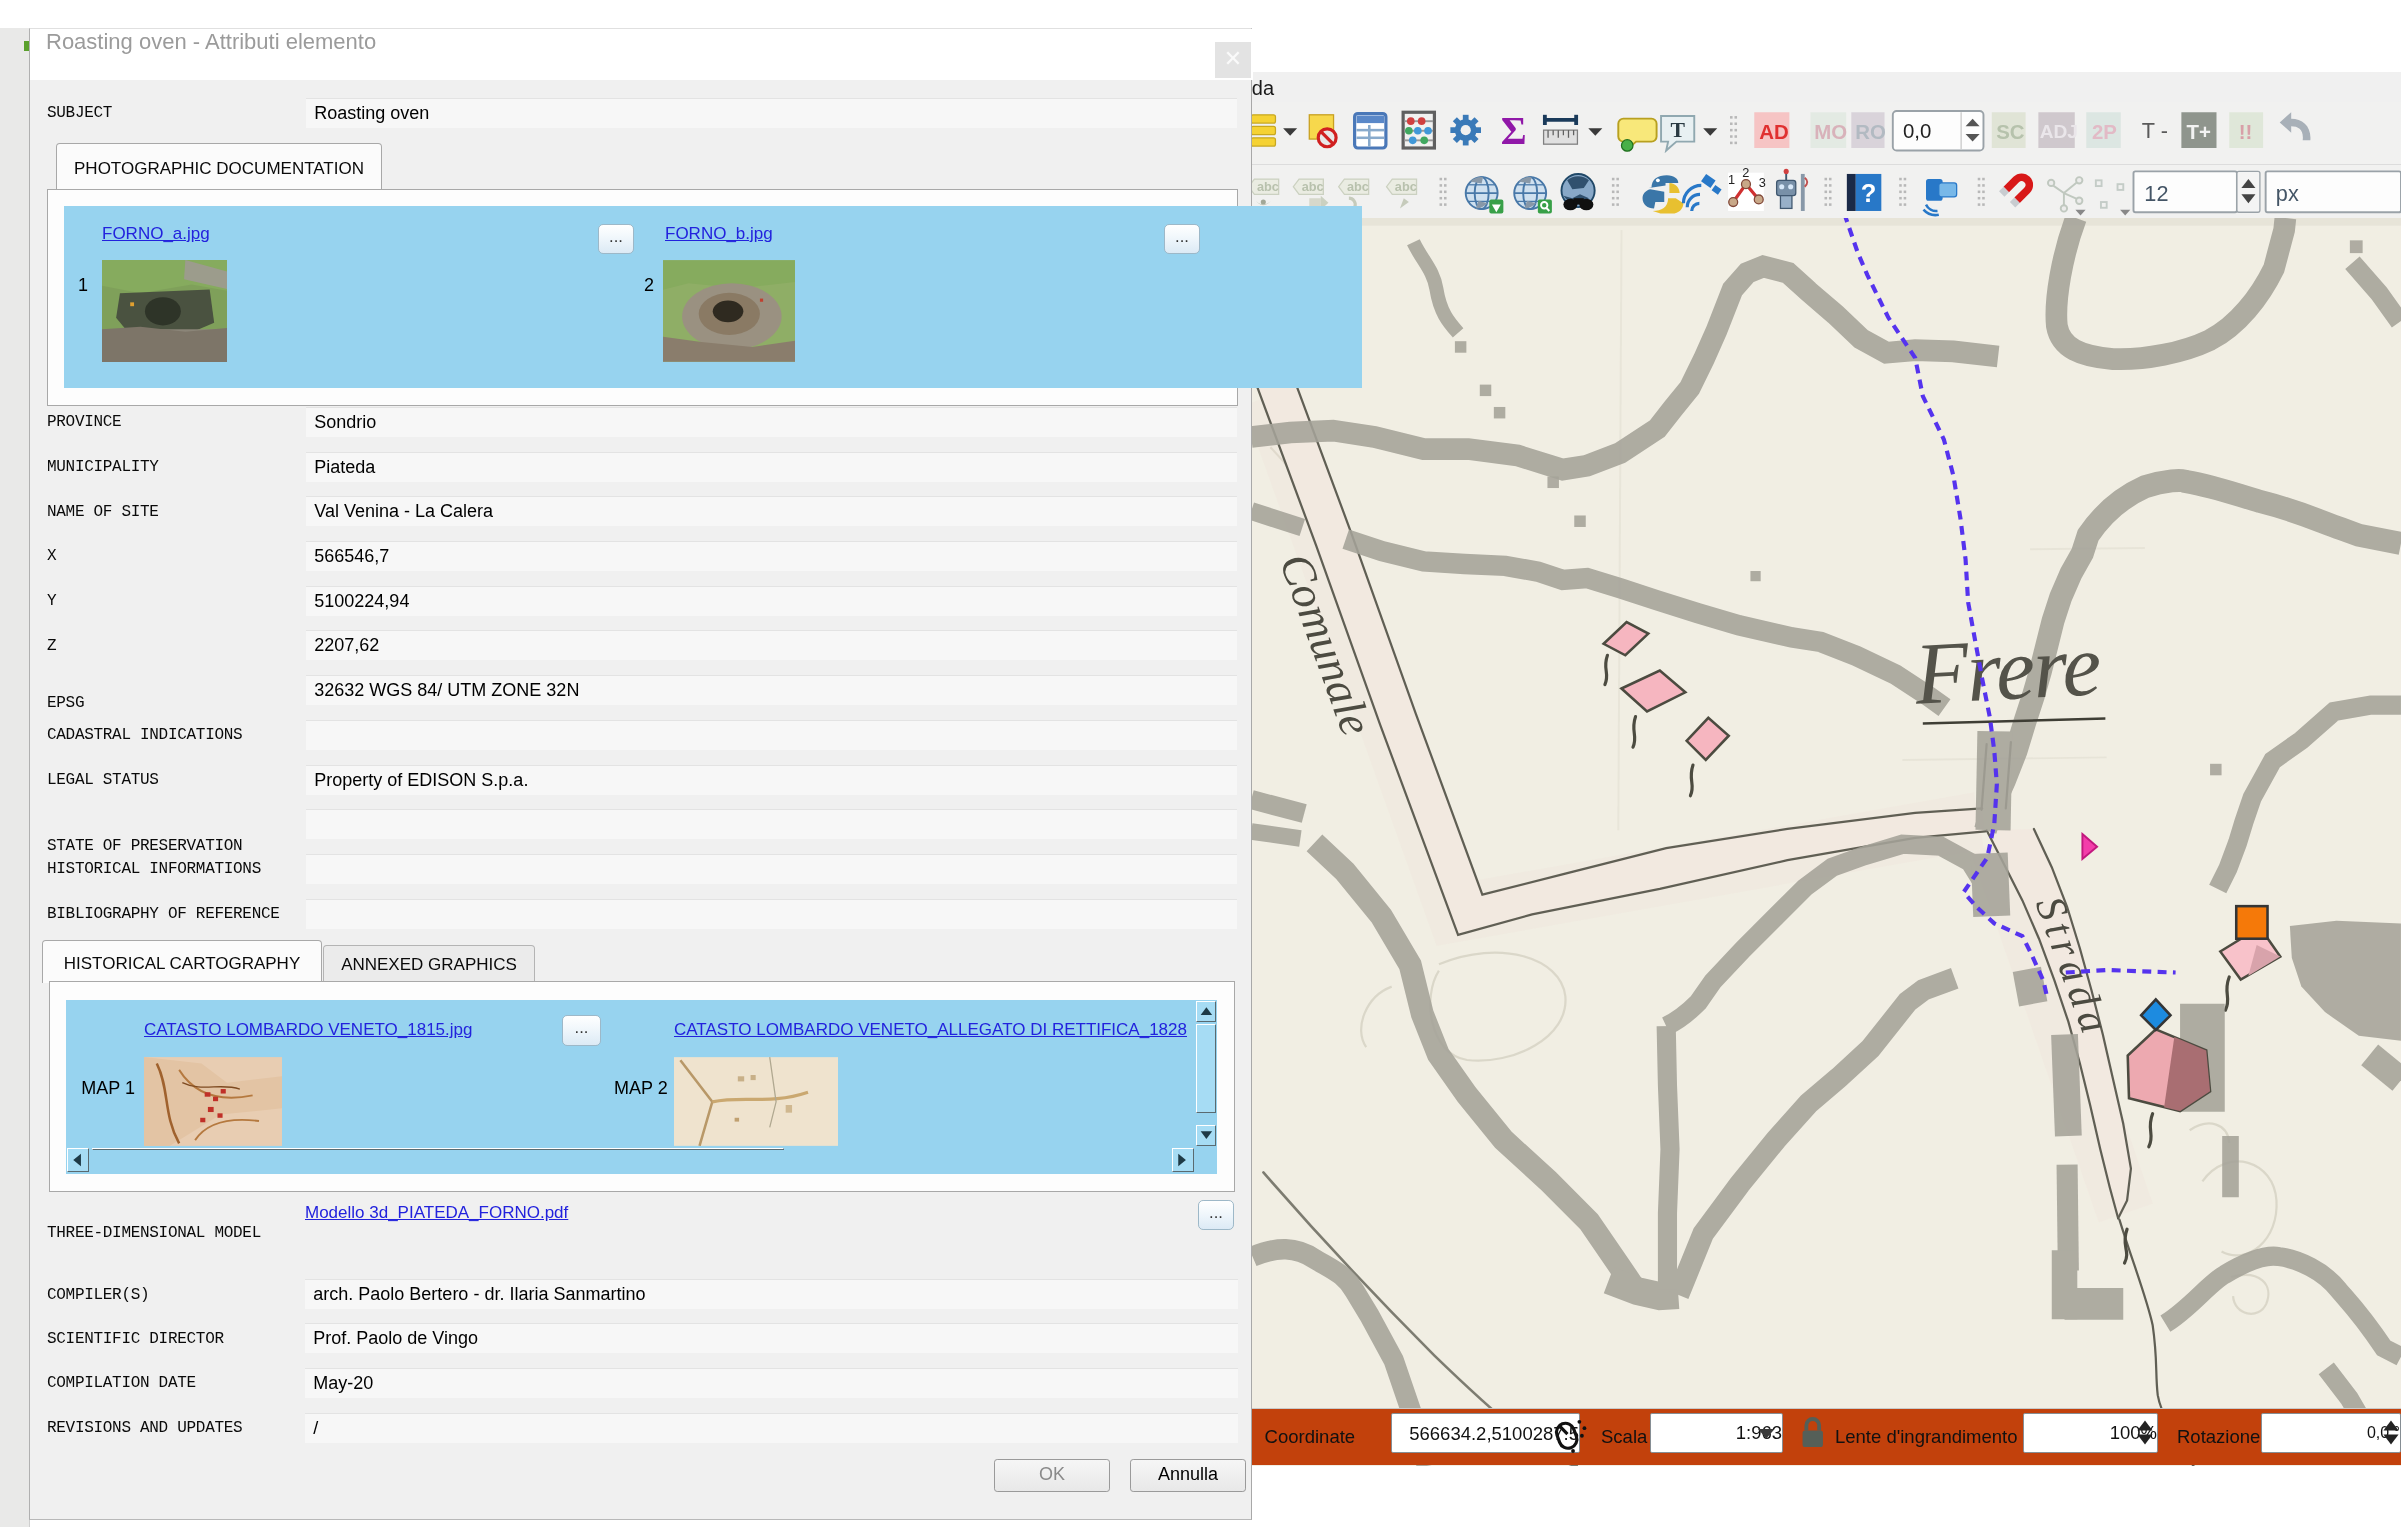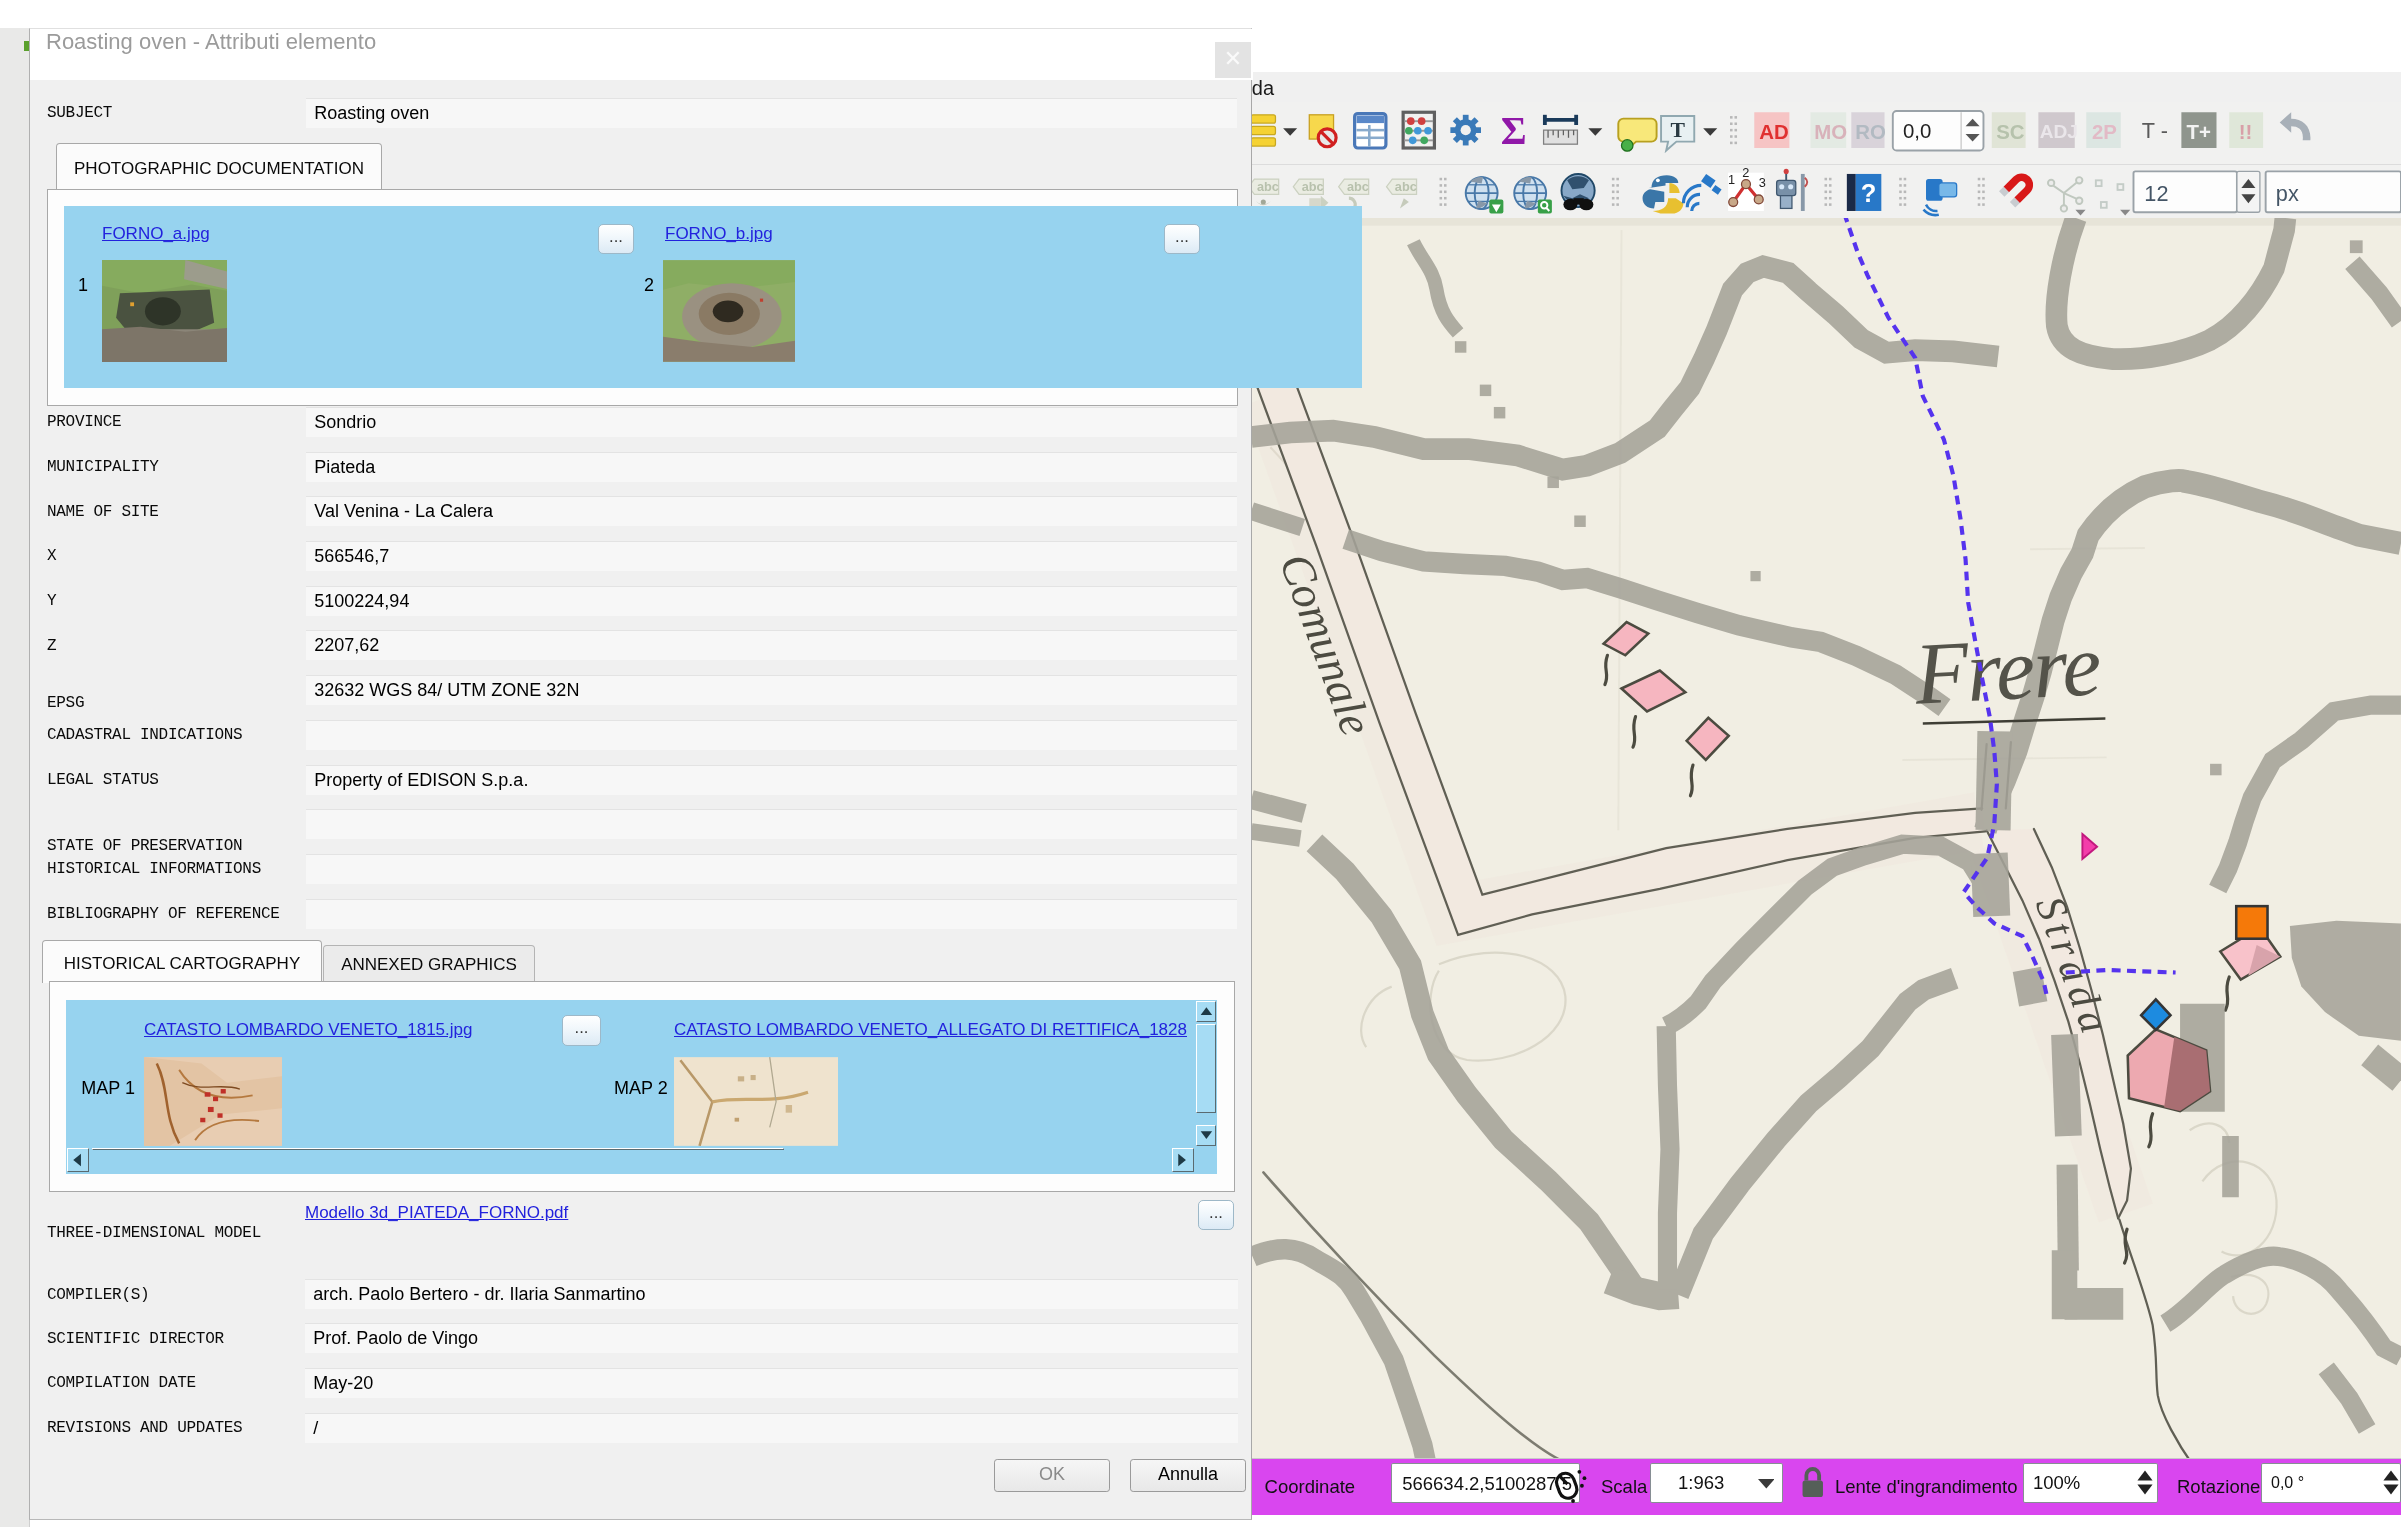--- a/index.html
+++ b/index.html
@@ -415,21 +415,21 @@
       <path d="M2889,334 L2910,395 L2925,430 L2958,497 L3000,560 L3012,620 L3045,688 L3060,745 L3071,812 L3079,876 L3083,943 L3094,1003 L3105,1063 L3117,1123 L3124,1176 L3128,1228 L3124,1290 L3113,1343 L3076,1397 L3097,1421 L3124,1446 L3168,1466 L3182,1494 L3201,1536 L3207,1563"></path>
       <path d="M3236,1523 L3300,1519 L3408,1523"></path>
     </g>
 
     <polygon points="3262,1306 3285,1326 3262,1345" fill="#f33daa" stroke="#c2187e" stroke-width="3"></polygon>
     <rect x="3503" y="1419" width="49" height="51" fill="#f57909" stroke="#353535" stroke-width="4"></rect>
     <polygon points="3377,1565 3400,1590 3377,1613 3354,1590" fill="#1d8be0" stroke="#353535" stroke-width="4"></polygon>
   </svg>
   </div>
 
-  <div id="status" class="abs" style="left:0;top:1458px;width:1153px;height:56px;background:#d946ef;border-top:0.6px solid #c9c9c9;">
+  <div id="status" class="abs" style="left:0;top:1408px;width:1153px;height:56px;background:#c2410c;border-top:0.6px solid #c9c9c9;text-align:right;">
     <div class="abs" style="left:16.6px;top:17px;font-size:18.5px;color:#111;">Coordinate</div>
     <div class="abs" style="left:108px;top:3.8px;width:189px;height:40px;background:#fff;border:1.3px solid #868e94;border-radius:1.9px;font-size:18.5px;color:#111;line-height:40px;padding-left:10.2px;box-sizing:border-box;margin-left:35px;">566634.2,5100287.5</div>
     <svg class="abs" style="left:306px;top:5.1px;" width="33" height="41" viewBox="0 0 52 64">
       <rect x="6" y="14" width="28" height="40" rx="14" fill="none" stroke="#111" stroke-width="5" transform="rotate(-20 20 34)"></rect>
       <path d="M14,14 l8,18" stroke="#111" stroke-width="5" transform="rotate(-20 20 34)"></path>
       <circle cx="40" cy="12" r="3" fill="#111"></circle>
           <circle cx="48" cy="22" r="3" fill="#111"></circle>
           <circle cx="44" cy="34" r="3" fill="#111"></circle>
           <circle cx="30" cy="58" r="3" fill="#111"></circle>
     </svg>

